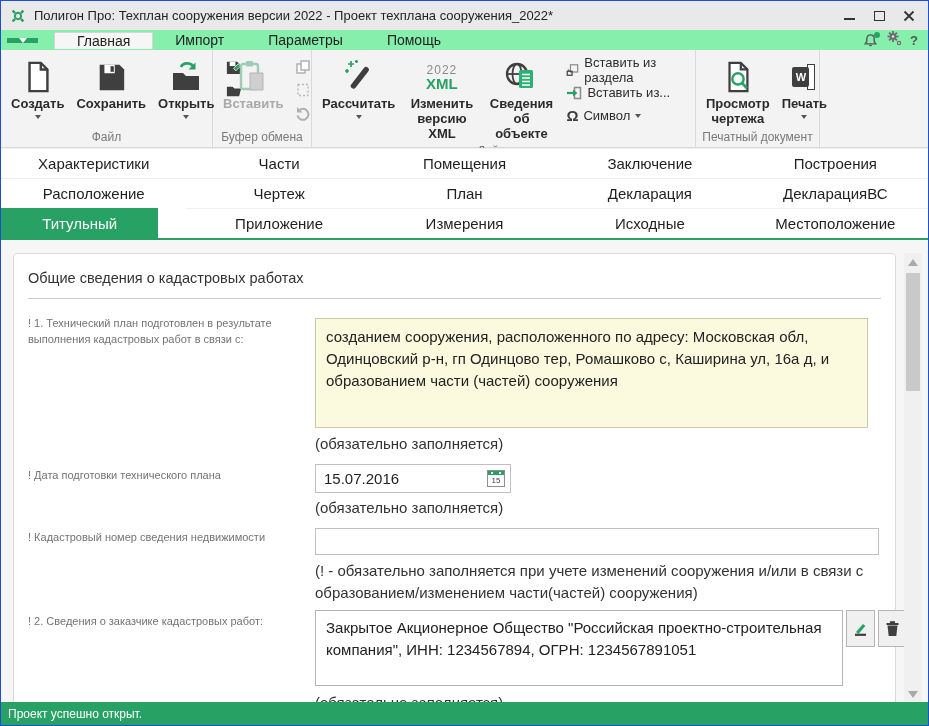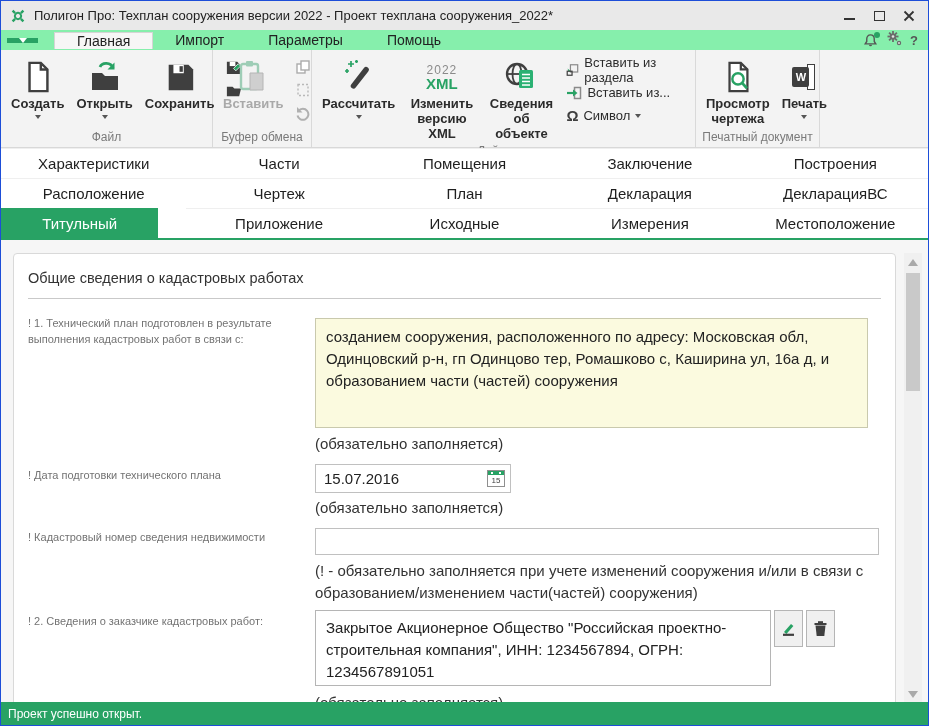--- a/index.html
+++ b/index.html
@@ -67,21 +67,21 @@
   .yellow-area { position:absolute; left:301px; top:64px; width:553px; height:110px; background:#fbfadf; border:1px solid #c9c9ad; padding:7px 10px; font-size:15px; color:#222; line-height:1.45; overflow:hidden; }
   .date-wrap { position:absolute; left:301px; top:210px; width:196px; height:29px; border:1px solid #c0c0c0; background:#fff; display:flex; align-items:center; }
   .date-text { flex:1; font-size:15px; color:#222; padding-left:8px; }
   .cal-icon { width:18px; height:17px; border:1px solid #8f8f8f; background:#fff; margin-right:5px; position:relative; }
   .cal-top { position:absolute; top:0; left:0; right:0; height:4px; background:#28a264; }
   .cal-top:before, .cal-top:after { content:""; position:absolute; top:1px; width:2px; height:2px; background:#fff; }
   .cal-top:before { left:3px; } .cal-top:after { right:3px; }
   .cal-day { position:absolute; top:5px; left:0; right:0; text-align:center; font-size:8px; color:#3f3f3f; }
   .input3 { position:absolute; left:301px; top:274px; width:564px; height:27px; border:1px solid #c0c0c0; background:#fff; font-size:15px; padding:0 8px; font-family:"Liberation Sans",sans-serif; }
   .cust-row { position:absolute; left:301px; top:356px; display:flex; align-items:flex-start; gap:3px; }
-  .cust-box { width:456px; height:76px; border:1px solid #b5b5b5; background:#fff; padding:6px 10px; font-size:15px; color:#222; line-height:1.45; overflow:hidden; }
+  .cust-box { width:528px; height:76px; border:1px solid #b5b5b5; background:#fff; padding:6px 10px; font-size:15px; color:#222; line-height:1.45; overflow:hidden; }
   .sq-btn { width:29px; height:37px; border:1px solid #b5b5b5; background:#f0f0f0; display:flex; align-items:center; justify-content:center; }
 
   
   .scrollbar { position:absolute; left:903px; top:13px; width:18px; height:451px; background:#f0f0f0; }
   .sb-up, .sb-down { position:absolute; left:4px; width:0; height:0; border-left:5px solid transparent; border-right:5px solid transparent; }
   .sb-up { top:6px; border-bottom:7px solid #a9a9a9; }
   .sb-down { bottom:6px; border-top:7px solid #a9a9a9; }
   .sb-thumb { position:absolute; left:2px; top:20px; width:14px; height:118px; background:#c9c9c9; }
 
   
@@ -161,38 +161,38 @@
               <svg width="32" height="36" viewBox="0 0 34 36">
             <path d="M8 3h12l7 7v23H8z" fill="#fff" stroke="#3f3f3f" stroke-width="2.6"></path>
             <path d="M20 3v7h7" fill="none" stroke="#3f3f3f" stroke-width="2.6"></path>
               </svg>
             </div>
           <span class="rlb">Создать</span>
           <span class="caret mt"></span>
         </div>
         <div class="rbtn">
           <div class="ric">
+              <svg width="32" height="36" viewBox="0 0 34 36">
+            <path d="M5 5h21l5 5v22H5z" fill="#3f3f3f"></path>
+            <rect x="10" y="5" width="11" height="9" fill="#fff"></rect>
+            <rect x="16.5" y="6.5" width="3.5" height="6" fill="#3f3f3f"></rect>
+              </svg>
+            </div>
+          <span class="rlb">Сохранить</span>
+        </div>
+        <div class="rbtn">
+          <div class="ric">
               <svg width="34" height="36" viewBox="0 0 34 36">
             <path d="M12 8c2-5 11-5 13 1" fill="none" stroke="#28a264" stroke-width="2.8"></path>
             <path d="M26.5 3.5v7h-7z" fill="#28a264"></path>
             <path d="M4 14h10l3 3h13v14H4z" fill="#3f3f3f"></path>
               </svg>
             </div>
           <span class="rlb">Открыть</span>
           <span class="caret mt"></span>
-        </div>
-        <div class="rbtn">
-          <div class="ric">
-              <svg width="32" height="36" viewBox="0 0 34 36">
-            <path d="M5 5h21l5 5v22H5z" fill="#3f3f3f"></path>
-            <rect x="10" y="5" width="11" height="9" fill="#fff"></rect>
-            <rect x="16.5" y="6.5" width="3.5" height="6" fill="#3f3f3f"></rect>
-              </svg>
-            </div>
-          <span class="rlb">Сохранить</span>
         </div>
         <div class="mini-col">
           <div class="mini-btn">
             <svg width="17" height="17" viewBox="0 0 18 18">
               <path d="M2 3h11l3 3v10H2z" fill="#3f3f3f"></path>
                 <rect x="5" y="3" width="6" height="4.5" fill="#fff"></rect>
               <path d="M9 10l5-5 2.5 2.5-5 5z" fill="#28a264" stroke="#fff" stroke-width="0.8"></path>
               </svg>
           </div>
           <div class="mini-btn">
@@ -336,22 +336,22 @@
     <div class="tabcell">Помещения</div>
     <div class="tabcell">Заключение</div>
     <div class="tabcell">Построения</div>
     <div class="tabcell">Расположение</div>
     <div class="tabcell">Чертеж</div>
     <div class="tabcell">План</div>
     <div class="tabcell">Декларация</div>
     <div class="tabcell">ДекларацияВС</div>
     <div class="tabcell active">Титульный</div>
     <div class="tabcell">Приложение</div>
+    <div class="tabcell">Измерения</div>
     <div class="tabcell">Исходные</div>
-    <div class="tabcell">Измерения</div>
     <div class="tabcell">Местоположение</div>
   </div>
   <div class="tabs-underline"></div>
 
   <div class="content">
     <div class="panel">
       <div class="sec-title">Общие сведения о кадастровых работах</div>
       <div class="sec-hr"></div>
 
       <div class="flabel" style="top:62px">! 1. Технический план подготовлен в результате выполнения кадастровых работ в связи с:</div>

